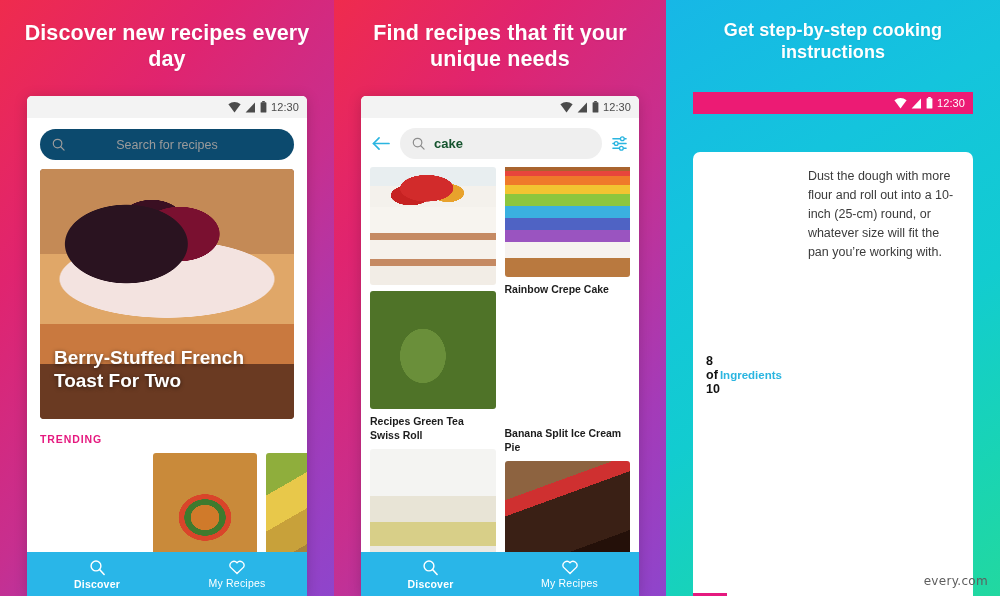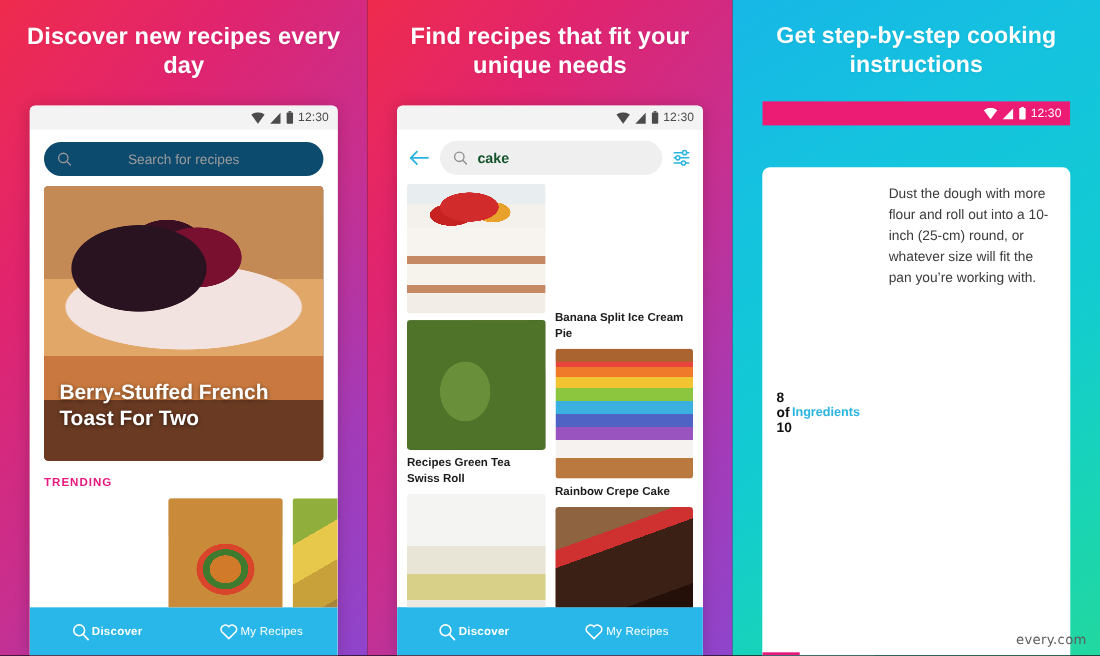--- a/index.html
+++ b/index.html
@@ -16,21 +16,21 @@
   .panel--two   { width: 332px; background: linear-gradient(128deg, #ef2b4d 0%, #e0246f 26%, #c72f8f 54%, #a43bb8 80%, #8e45cc 100%); }
   .panel--three { width: 334px; background: linear-gradient(150deg, #17b7e6 0%, #14c4dd 30%, #12ccd0 58%, #19d4b4 82%, #22d8a0 100%); }
 
   
   .headline {
     color: #fff; text-align: center; font-weight: bold;
     line-height: 1.22; letter-spacing: .1px;
     padding: 20px 16px 0; font-size: 21.5px;
     text-shadow: 0 1px 2px rgba(0,0,0,.07);
   }
-  .headline--three { font-size: 21px; }
+  .headline--three { font-size: 18px; }
 
   
   .phone {
     position: absolute; left: 27px; right: 27px; top: 96px; bottom: 0;
     background: #fff; border-radius: 5px 5px 0 0; overflow: hidden;
     box-shadow: 0 2px 14px rgba(0,0,0,.18);
     display: flex; flex-direction: column;
   }
   .phone--three { top: 92px; border-radius: 0; background: transparent; box-shadow: none; }
 
@@ -86,21 +86,21 @@
 
   
   .gcol { display: flex; flex-direction: column; }
   .gcol--right { margin-top: -8px; }
 
   
   .bottomnav {
     flex: 0 0 44px; height: 44px; background: #29b6e8;
     display: flex; align-items: center;
   }
-  .navitem { flex: 1; display: flex; flex-direction: row; align-items: center; justify-content: center; gap: 2px; }
+  .navitem { flex: 1; display: flex; flex-direction: column; align-items: center; justify-content: center; gap: 2px; }
   .navlabel { font-size: 10.5px; color: #ffffff; letter-spacing: .2px; }
   .navlabel--active { font-weight: bold; }
 
   
   .p3card {
     position: absolute; left: 27px; right: 27px; top: 116px; bottom: 0;
     background: #fff; border-radius: 7px 7px 0 0; overflow: hidden;
     display: flex; flex-direction: row; margin-top: 36px;
   }
   .p3head { position: relative; padding: 13px 13px 11px; display: flex; align-items: center; justify-content: space-between; }
@@ -301,26 +301,26 @@
             <div class="gcard">
               <div class="gthumb img-matcha"></div>
               <div class="gtitle">Recipes Green Tea Swiss Roll</div>
             </div>
             <div class="gcard">
               <div class="gthumb img-lemon"></div>
             </div>
           </div>
           <div class="gcol gcol--right">
             <div class="gcard">
+              <div class="gthumb img-rainbow"></div>
+              <div class="gtitle">Rainbow Crepe Cake</div>
+            </div>
+            <div class="gcard">
               <div class="gthumb img-banana"></div>
               <div class="gtitle">Banana Split Ice Cream Pie</div>
-            </div>
-            <div class="gcard">
-              <div class="gthumb img-rainbow"></div>
-              <div class="gtitle">Rainbow Crepe Cake</div>
             </div>
             <div class="gcard">
               <div class="gthumb img-choc"></div>
             </div>
           </div>
         </div>
       </div>
 
       <nav class="bottomnav">
         <div class="navitem">

